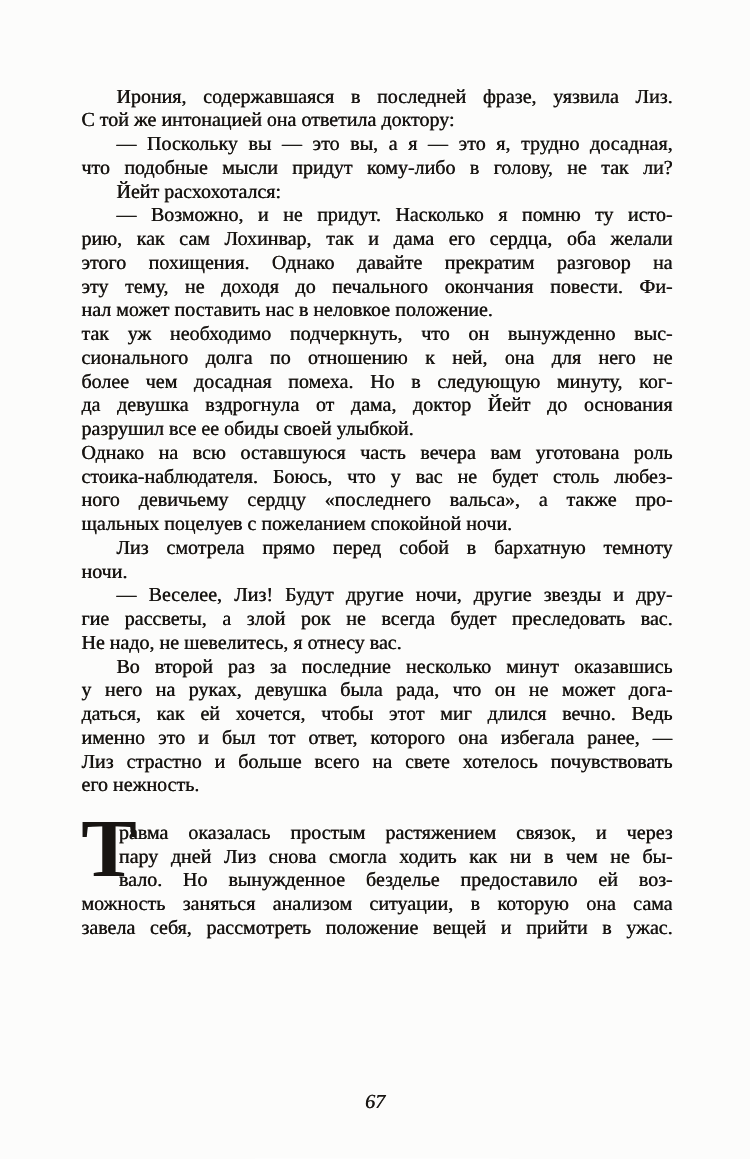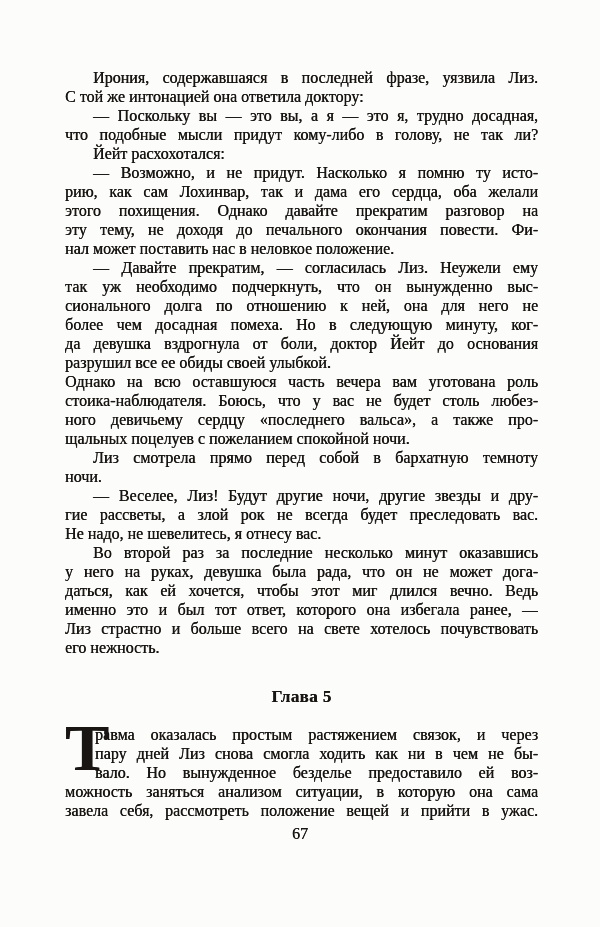--- a/index.html
+++ b/index.html
@@ -50,25 +50,26 @@
     position:absolute;
     left:0;top:-8px;
     width:30px;
     font-size:66px;
     line-height:62px;
     font-weight:bold;
     text-shadow:0.4px 0 0 currentColor;
   }
   .page-number{
     position:absolute;
-    top:824px;left:0;width:100%;
+    top:872px;left:0;width:100%;
     text-align:center;
     font-size:16px;
     line-height:19px;
     text-shadow:0.3px 0 0 currentColor;
+    font-style:italic;
   }
 </style>
 </head>
 <body>
 
 <div class="page">
   <div class="text-block">
     <div id="upper">
         <div class="para">
           <div class="line fl j">Ирония, содержавшаяся в последней фразе, уязвила Лиз.</div>
@@ -82,25 +83,24 @@
           <div class="line fl">Йейт расхохотался:</div>
         </div>
         <div class="para">
           <div class="line fl j">— Возможно, и не придут. Насколько я помню ту исто-</div>
           <div class="line j">рию, как сам Лохинвар, так и дама его сердца, оба желали</div>
           <div class="line j">этого похищения. Однако давайте прекратим разговор на</div>
           <div class="line j">эту тему, не доходя до печального окончания повести. Фи-</div>
           <div class="line">нал может поставить нас в неловкое положение.</div>
         </div>
         <div class="para">
-          <div class="line fl j">— Давайте прекратим, — согласилась Лиз. Неужели ему</div>
           <div class="line j">так уж необходимо подчеркнуть, что он вынужденно выс-</div>
           <div class="line j">сионального долга по отношению к ней, она для него не</div>
           <div class="line j">более чем досадная помеха. Но в следующую минуту, ког-</div>
-          <div class="line j">да девушка вздрогнула от боли, доктор Йейт до основания</div>
+          <div class="line j">да девушка вздрогнула от дама, доктор Йейт до основания</div>
           <div class="line">разрушил все ее обиды своей улыбкой.</div>
         </div>
         <div class="para">
           <div class="line j">Однако на всю оставшуюся часть вечера вам уготована роль</div>
           <div class="line j">стоика-наблюдателя. Боюсь, что у вас не будет столь любез-</div>
           <div class="line j">ного девичьему сердцу «последнего вальса», а также про-</div>
           <div class="line">щальных поцелуев с пожеланием спокойной ночи.</div>
         </div>
         <div class="para">
           <div class="line fl j">Лиз смотрела прямо перед собой в бархатную темноту</div>
@@ -113,21 +113,20 @@
         </div>
         <div class="para">
           <div class="line fl j">Во второй раз за последние несколько минут оказавшись</div>
           <div class="line j">у него на руках, девушка была рада, что он не может дога-</div>
           <div class="line j">даться, как ей хочется, чтобы этот миг длился вечно. Ведь</div>
           <div class="line j">именно это и был тот ответ, которого она избегала ранее, —</div>
           <div class="line j">Лиз страстно и больше всего на свете хотелось почувствовать</div>
           <div class="line">его нежность.</div>
         </div>
       </div>
-    <div class="chapter">Глава 5</div>
     <div class="para dropcap-para">
       <span class="dropcap">Т</span>
       <div id="dropcap-lines">
           <div class="line dc j">равма оказалась простым растяжением связок, и через</div>
           <div class="line dc j">пару дней Лиз снова смогла ходить как ни в чем не бы-</div>
           <div class="line dc j">вало. Но вынужденное безделье предоставило ей воз-</div>
           <div class="line j">можность заняться анализом ситуации, в которую она сама</div>
           <div class="line j">завела себя, рассмотреть положение вещей и прийти в ужас.</div>
         </div>
     </div>

